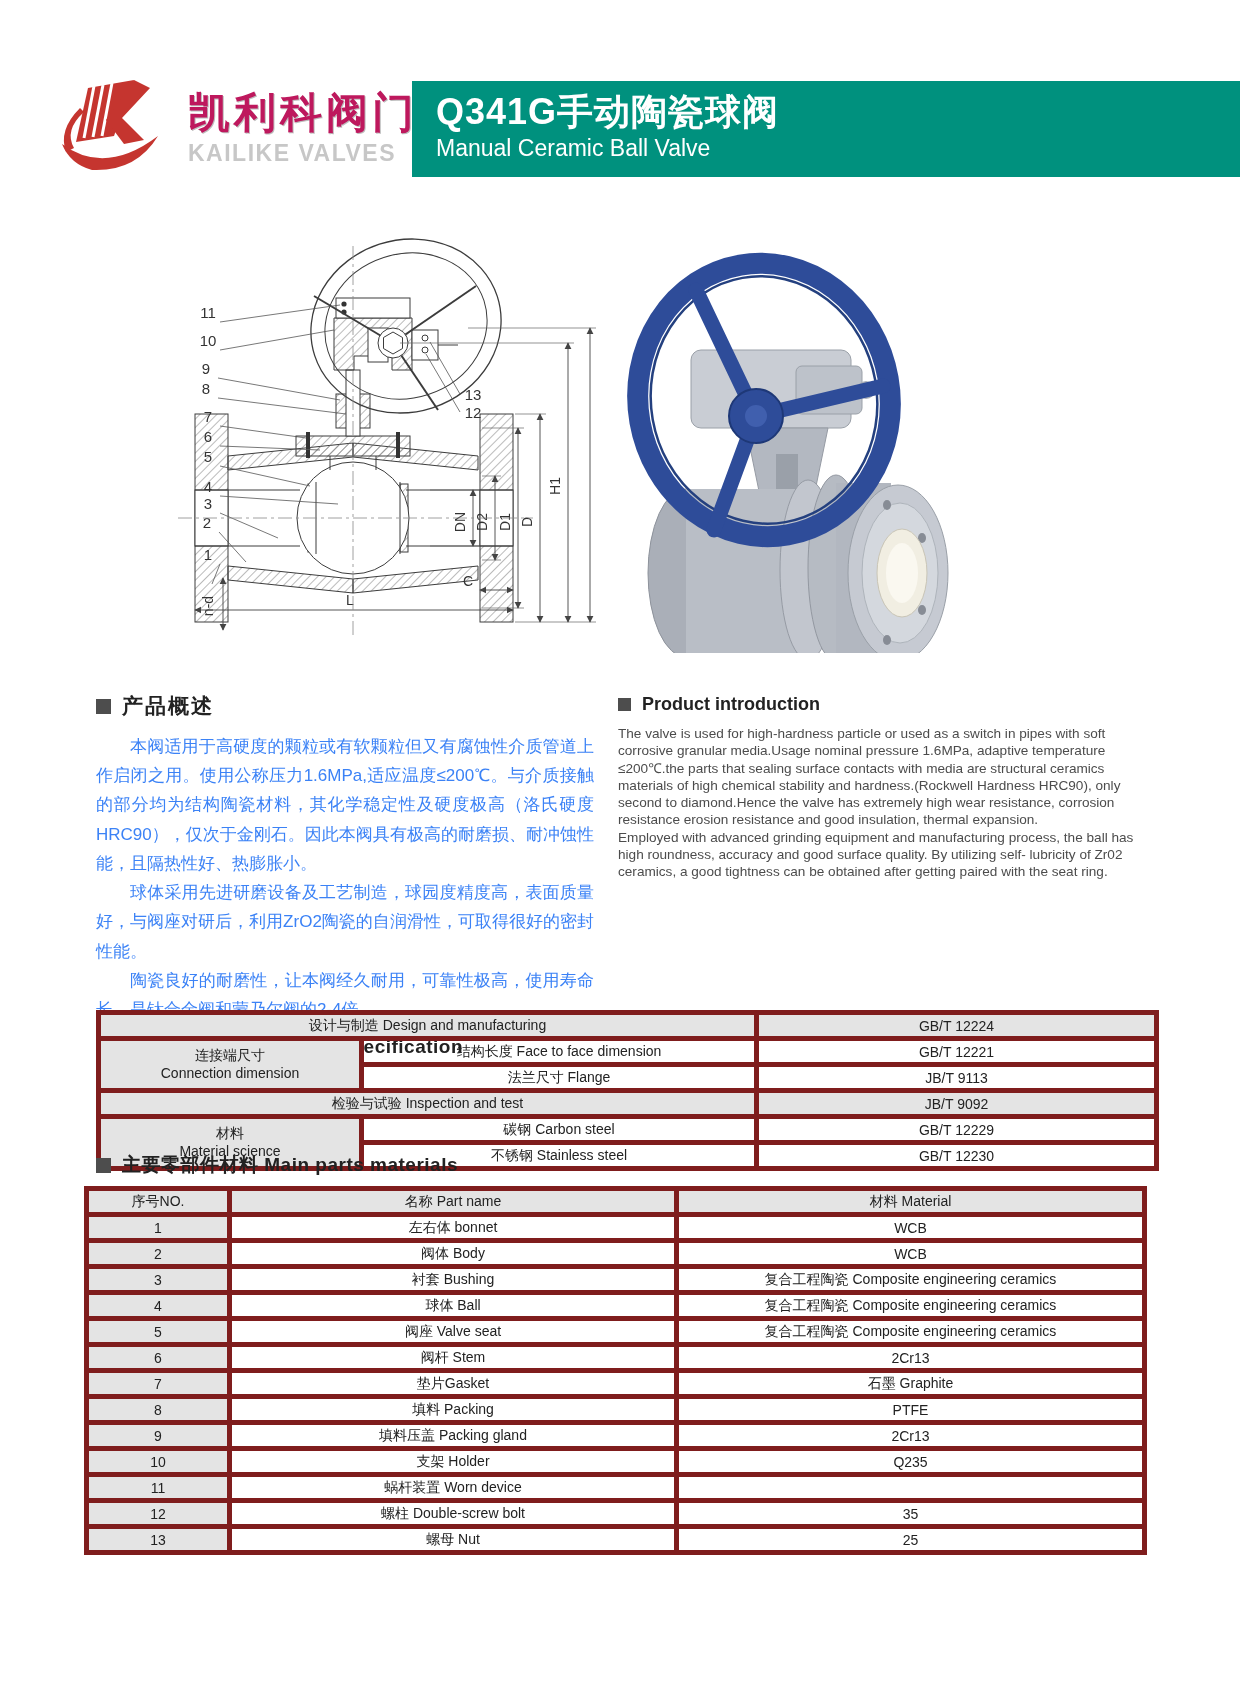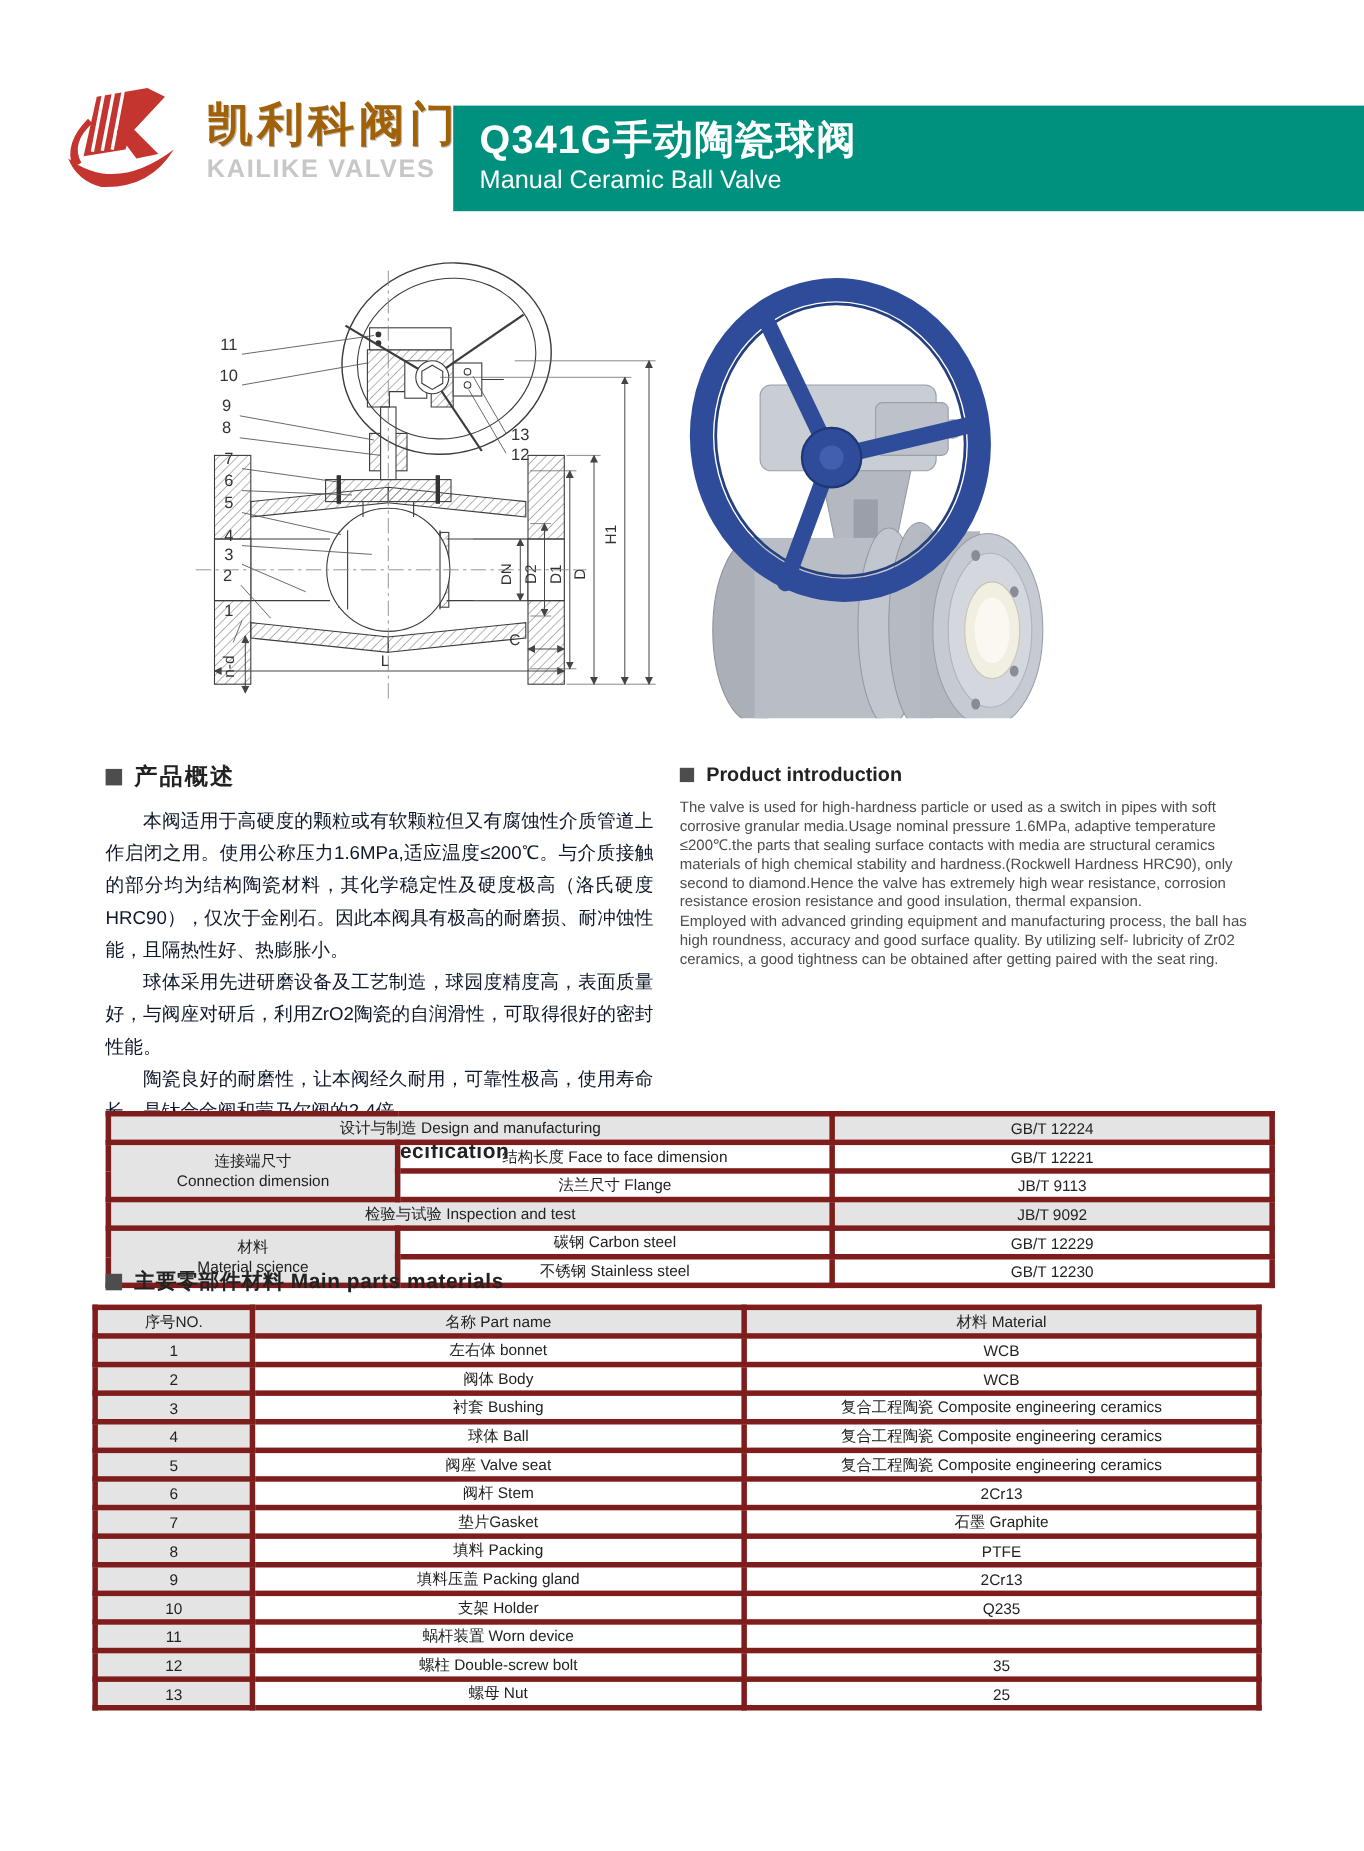--- a/index.html
+++ b/index.html
@@ -1,36 +1,36 @@
 <!DOCTYPE html>
 <html><head>
 <meta charset="utf-8">
 <style>
   html,body{margin:0;padding:0;background:#fff;}
   .page{position:relative;width:1240px;height:1683px;background:#ffffff;
         font-family:"Liberation Sans",sans-serif;overflow:hidden;}
   .abs{position:absolute;}
 
   
-  .brand-cn{font-size:42px;font-weight:bold;color:#a16207;letter-spacing:4px;
+  .brand-cn{font-size:42px;font-weight:bold;color:#be185d;letter-spacing:4px;
             text-shadow:1px 1px 0 #bdbdbd;line-height:1;}
   .brand-en{font-size:23px;font-weight:bold;color:#c7c7c7;letter-spacing:1.5px;margin-top:6px;}
   .banner{background:#00917E;color:#fff;box-sizing:border-box;padding:11px 0 0 24px;}
   .banner-title{font-size:36px;font-weight:bold;letter-spacing:1px;line-height:1.1;}
   .banner-sub{font-size:23px;margin-top:3px;}
 
   
   .sec-h{display:flex;align-items:center;font-weight:bold;color:#222;}
   .sq{width:15px;height:15px;background:#4d4d4d;display:inline-block;margin-right:11px;flex:none;}
   .h-cn{font-size:21px;letter-spacing:2px;}
   .h-mix{font-size:19px;letter-spacing:0.5px;}
   .h-en{font-size:18px;}
 
   
-  .overview p{font-size:17px;line-height:1.72;color:#0f172a;text-align:justify;
+  .overview p{font-size:17px;line-height:1.72;color:#3b82f6;text-align:justify;
               text-indent:2em;margin:0;}
   .intro p{font-size:13.6px;line-height:1.27;color:#4c4c4c;margin:0;}
 
   
   table{border-collapse:collapse;table-layout:fixed;}
   td{border:5px solid #7f1d1d;font-size:14px;color:#222;text-align:center;
      padding:1px 4px;height:26px;box-sizing:border-box;}
   .g{background:#e4e4e4;}
   .two-line{line-height:1.25;}
 
@@ -58,21 +58,21 @@
     <polygon points="84,2 100,10 72,40 94,62 74,66 56,42" fill="#C5352F"></polygon>
     <path d="M12,66 Q55,98 108,58 Q86,94 42,92 Q20,86 12,66 Z" fill="#C5352F"></path>
     <path d="M30,30 Q8,52 16,74 L24,70 Q14,52 34,34 Z" fill="#C5352F"></path>
   </svg>
 
   <div class="abs" style="left:188px;top:92px;">
     <div class="brand-cn">凯利科阀门</div>
     <div class="brand-en">KAILIKE VALVES</div>
   </div>
 
-  <div class="abs banner" style="left:412px;top:81px;width:828px;height:96px;margin-top:15px;">
+  <div class="abs banner" style="left:412px;top:81px;width:828px;height:96px;">
     <div class="banner-title">Q341G手动陶瓷球阀</div>
     <div class="banner-sub">Manual Ceramic Ball Valve</div>
   </div>
 
   <svg class="abs" style="left:138px;top:238px;" width="482" height="408" viewBox="0 0 482 408">
     <defs>
       <pattern id="hx" width="6" height="6" patternUnits="userSpaceOnUse" patternTransform="rotate(45)">
         <line x1="0" y1="0" x2="0" y2="6" stroke="#777" stroke-width="1"></line>
       </pattern>
       <marker id="ar" viewBox="0 0 10 10" refX="9" refY="5" markerWidth="8" markerHeight="8" orient="auto-start-reverse">

